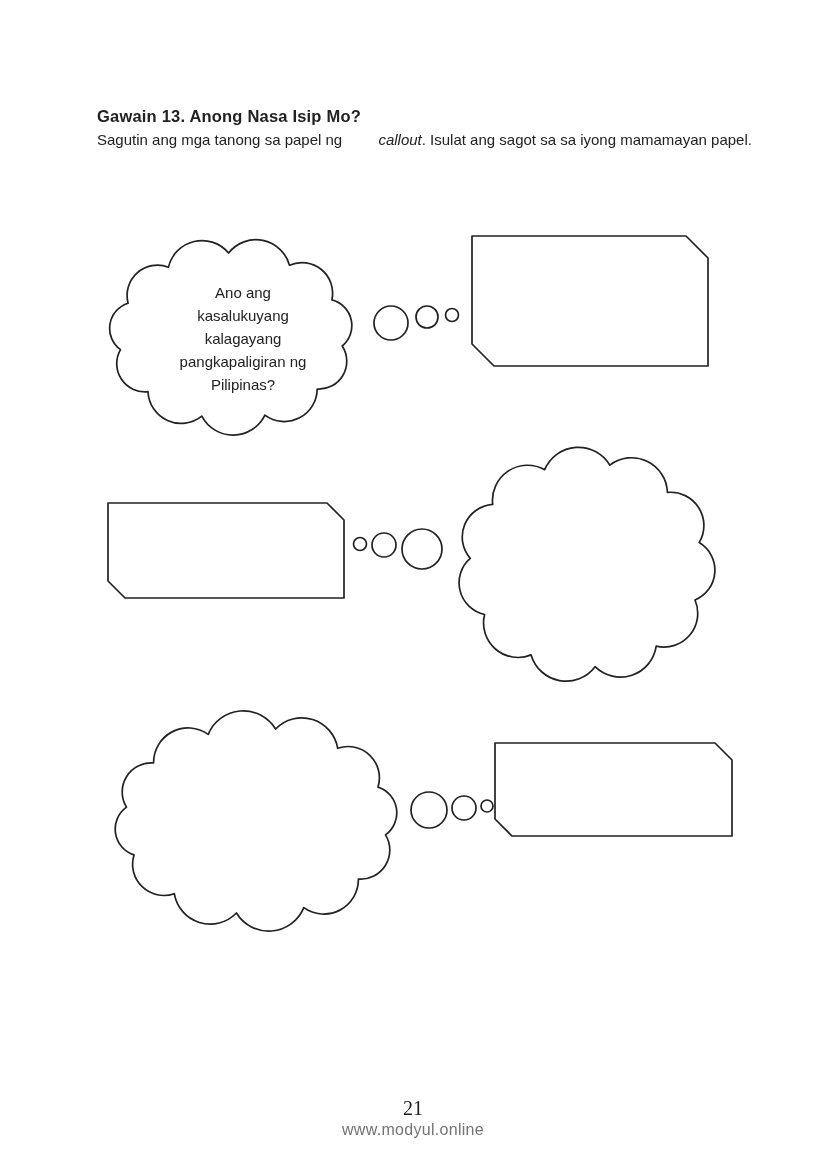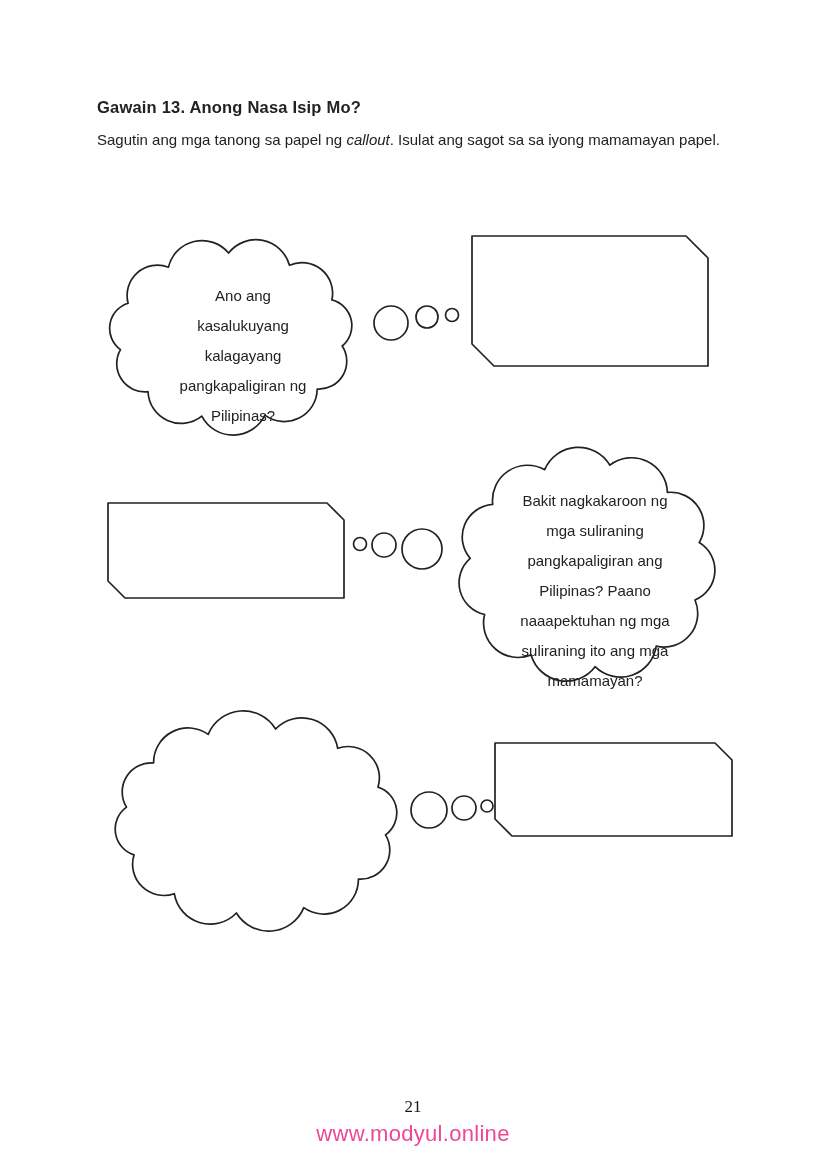--- a/index.html
+++ b/index.html
@@ -6,51 +6,51 @@
   .page {
     position:relative;
     width:826px; height:1169px;
     margin:0 auto;
     background:#ffffff;
     font-family:"Liberation Sans", sans-serif;
     color:#222222;
     overflow:hidden;
   }
   .doc-heading {
-    position:absolute; left:97px; top:98px;
+    position:absolute; left:97px; top:107px;
     font-size:16.5px; font-weight:bold; letter-spacing:0.2px;
     white-space:nowrap;
   }
   .doc-instructions {
     position:absolute; left:97px; top:131px;
     font-size:15px; white-space:nowrap;
   }
-  .doc-instructions .it { font-style:italic; }
+  .doc-instructions .it { font-style:italic;margin-left:32px; }
   .shape-canvas { position:absolute; left:0; top:0; }
   .cloud-text {
     position:absolute;
     text-align:center;
     white-space:pre-line;
-    font-size:15px; line-height:30px;
+    font-size:15px; line-height:23px;
     color:#222222;
   }
   .q1 { left:143px; top:281px; width:200px; }
   .q2 { left:500px; top:486px; width:190px; }
   .q3 { left:157px; top:755px; width:230px; }
   .page-number {
     position:absolute; left:0; right:0; top:1097px;
     text-align:center;
     font-family:"Liberation Serif", serif;
-    font-size:17px; color:#1a1a1a;
+    font-size:20px; color:#1a1a1a;
   }
   .watermark {
     position:absolute; left:0; right:0; top:1121px;
     text-align:center;
-    font-size:22px; letter-spacing:0.3px;
-    color:#ec4899;
+    font-size:16px; letter-spacing:0.3px;
+    color:#737373;
   }
 </style>
 </head>
 <body>
 
 <div class="page">
 
   <div class="doc-heading">Gawain 13. Anong Nasa Isip Mo?</div>
 
   <div class="doc-instructions"><span>Sagutin ang mga tanong sa papel ng </span><span class="it">callout</span><span>. Isulat ang sagot sa sa iyong mamamayan papel.</span></div>
@@ -78,24 +78,17 @@
       <polygon points="108,503 327,503 344,520 344,598 125,598 108,581"></polygon>
       <polygon points="495,743 715,743 732,760 732,836 512,836 495,819"></polygon>
     </g>
   </svg>
 
   <div class="cloud-text q1">Ano ang
 kasalukuyang
 kalagayang
 pangkapaligiran ng
 Pilipinas?</div>
-  <div class="cloud-text q2">Bakit nagkakaroon ng
-mga suliraning
-pangkapaligiran ang
-Pilipinas? Paano
-naaapektuhan ng mga
-suliraning ito ang mga
-mamamayan?</div>
 
   <div class="page-number">21</div>
   <div class="watermark">www.modyul.online</div>
 
 </div>
 
 </body></html>

